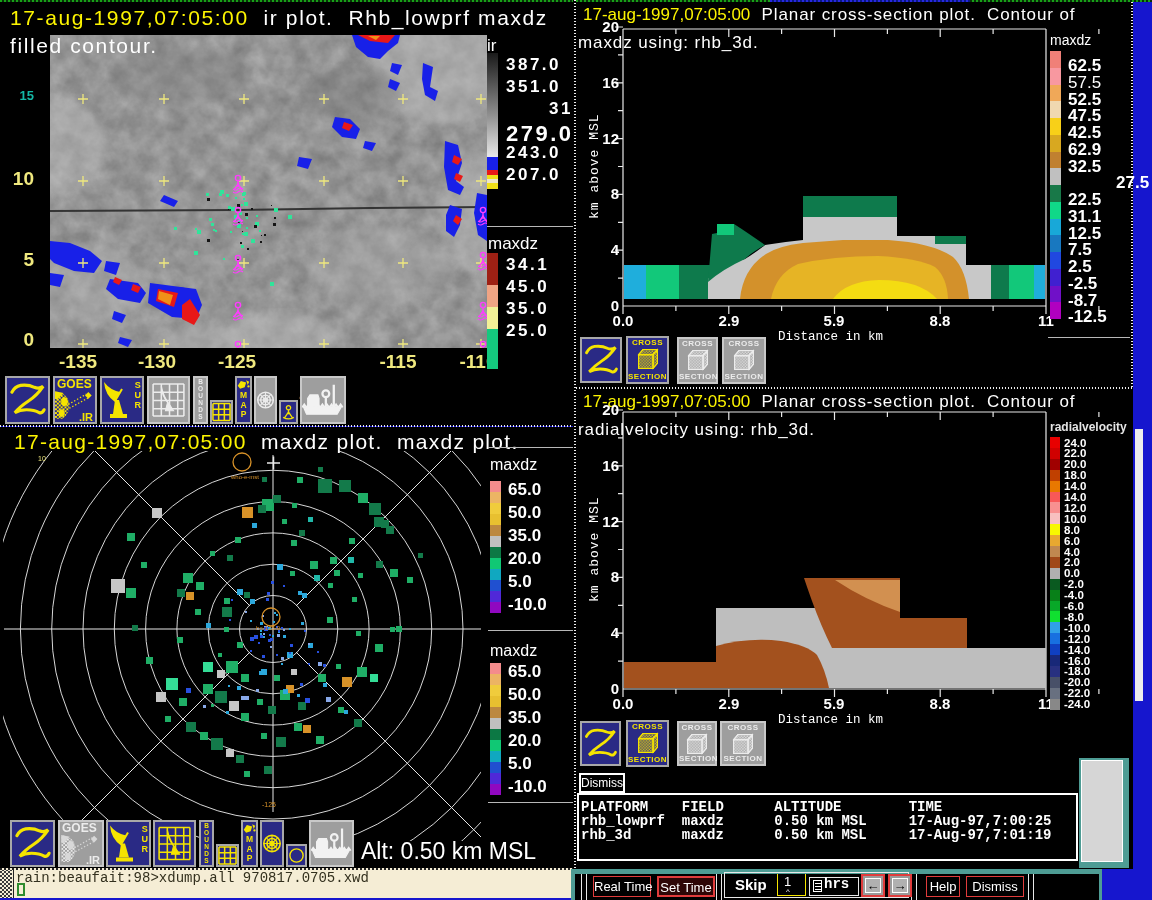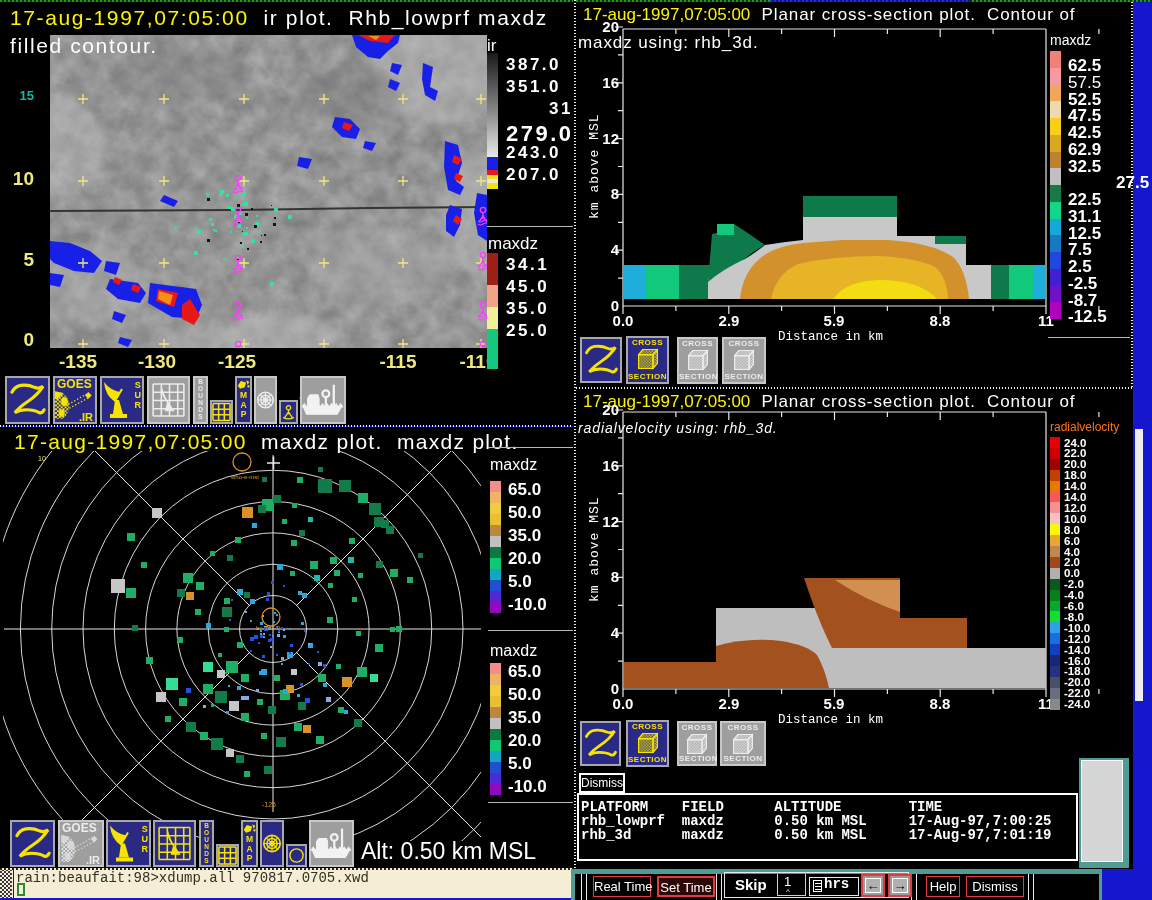--- a/index.html
+++ b/index.html
@@ -743,35 +743,35 @@
 <svg class="abs" style="left:623px;top:412px;overflow:visible;" width="424" height="286" viewBox="0 0 424 286">
     <path d="M0,0 H423 M0,0 V277 M0,277 H423 M423,0 V277 M52.9,277 v5 M52.9,0 v5 M105.8,277 v8 M105.8,0 v8 M158.6,277 v5 M158.6,0 v5 M211.5,277 v8 M211.5,0 v8 M264.4,277 v5 M264.4,0 v5 M317.2,277 v8 M317.2,0 v8 M370.1,277 v5 M370.1,0 v5 M423.0,277 v8 M423.0,0 v8 M475.9,277 v5 M475.9,0 v5 M0.0,277 v8 M105.8,277 v8 M211.5,277 v8 M317.2,277 v8 M423.0,277 v8 M0,249.1 h-5 M0,221.2 h-8 M0,193.3 h-5 M0,165.4 h-8 M0,137.5 h-5 M0,109.6 h-8 M0,81.7 h-5 M0,53.8 h-8 M0,25.9 h-5 M0,-2.0 h-8" stroke="#E8E8E8" stroke-width="1.2" fill="none"></path>
     <rect x="93" y="196" width="123" height="80" fill="#BEBEBE"></rect>
     <rect x="199" y="236" width="224" height="40" fill="#BEBEBE"></rect>
     <path d="M93,276 V234 Q125,225 158,229 Q184,233 194,243 Q202,257 206,276 Z" fill="#A3511E"></path>
     <rect x="1" y="250" width="92" height="26" fill="#A3511E"></rect>
     <path d="M181,166 H277 V206 H344 V236 H209 Q198,214 189,189 Q184,175 181,166 Z" fill="#A3511E"></path>
     <path d="M212,168 H277 V200 Q242,188 212,168 Z" fill="#D29050"></path>
   </svg>
 <div class="ttl" style="left:583px;top:392px;font-size:17px;letter-spacing:0.9px;"><span class="y" style="letter-spacing:0;">17-aug-1997,07:05:00</span>  Planar cross-section plot.  Contour of</div>
-<div class="ttl" style="left:578px;top:420px;font-size:14px;letter-spacing:0.9px;font-style:italic;">radialvelocity using: rhb_3d.</div>
+<div class="ttl" style="left:578px;top:420px;font-size:17px;letter-spacing:0.9px;">radialvelocity using: rhb_3d.</div>
 <div class="abs" style="left:593px;top:680px;width:26px;text-align:right;color:#fff;font-weight:bold;font-size:15px;">0</div>
 <div class="abs" style="left:593px;top:624px;width:26px;text-align:right;color:#fff;font-weight:bold;font-size:15px;">4</div>
 <div class="abs" style="left:593px;top:568px;width:26px;text-align:right;color:#fff;font-weight:bold;font-size:15px;">8</div>
 <div class="abs" style="left:593px;top:513px;width:26px;text-align:right;color:#fff;font-weight:bold;font-size:15px;">12</div>
 <div class="abs" style="left:593px;top:457px;width:26px;text-align:right;color:#fff;font-weight:bold;font-size:15px;">16</div>
 <div class="abs" style="left:593px;top:401px;width:26px;text-align:right;color:#fff;font-weight:bold;font-size:15px;">20</div>
 <div class="abs" style="left:603px;top:695px;width:40px;text-align:center;color:#fff;font-weight:bold;font-size:15px;">0.0</div>
 <div class="abs" style="left:709px;top:695px;width:40px;text-align:center;color:#fff;font-weight:bold;font-size:15px;">2.9</div>
 <div class="abs" style="left:814px;top:695px;width:40px;text-align:center;color:#fff;font-weight:bold;font-size:15px;">5.9</div>
 <div class="abs" style="left:920px;top:695px;width:40px;text-align:center;color:#fff;font-weight:bold;font-size:15px;">8.8</div>
 <div class="abs" style="left:1026px;top:695px;width:40px;text-align:center;color:#fff;font-weight:bold;font-size:15px;">11</div>
 <div class="abs" style="left:778px;top:713px;color:#fff;font-size:12.5px;font-family:'Liberation Mono',monospace;">Distance in km</div>
 <div class="abs" style="left:587px;top:602px;color:#fff;font-size:13px;font-family:'Liberation Mono',monospace;transform:rotate(-90deg);transform-origin:0 0;white-space:nowrap;letter-spacing:1px;">km above MSL</div>
-<div class="abs" style="left:1050px;top:420px;color:#f97316;font-size:12px;">radialvelocity</div>
+<div class="abs" style="left:1050px;top:420px;color:#e5e5e5;font-size:12px;font-weight:bold;">radialvelocity</div>
 <div class="abs" style="left:1050px;top:437.0px;width:10px;height:11px;background:#E80000;"></div>
 <div class="abs" style="left:1050px;top:447.9px;width:10px;height:11px;background:#D00000;"></div>
 <div class="abs" style="left:1050px;top:458.8px;width:10px;height:11px;background:#A00000;"></div>
 <div class="abs" style="left:1050px;top:469.7px;width:10px;height:11px;background:#C04000;"></div>
 <div class="abs" style="left:1050px;top:480.6px;width:10px;height:11px;background:#E87800;"></div>
 <div class="abs" style="left:1050px;top:491.5px;width:10px;height:11px;background:#F85858;"></div>
 <div class="abs" style="left:1050px;top:502.4px;width:10px;height:11px;background:#F89090;"></div>
 <div class="abs" style="left:1050px;top:513.3px;width:10px;height:11px;background:#F8C0C0;"></div>
 <div class="abs" style="left:1050px;top:524.2px;width:10px;height:11px;background:#F8F800;"></div>
 <div class="abs" style="left:1050px;top:535.1px;width:10px;height:11px;background:#E8A830;"></div>

